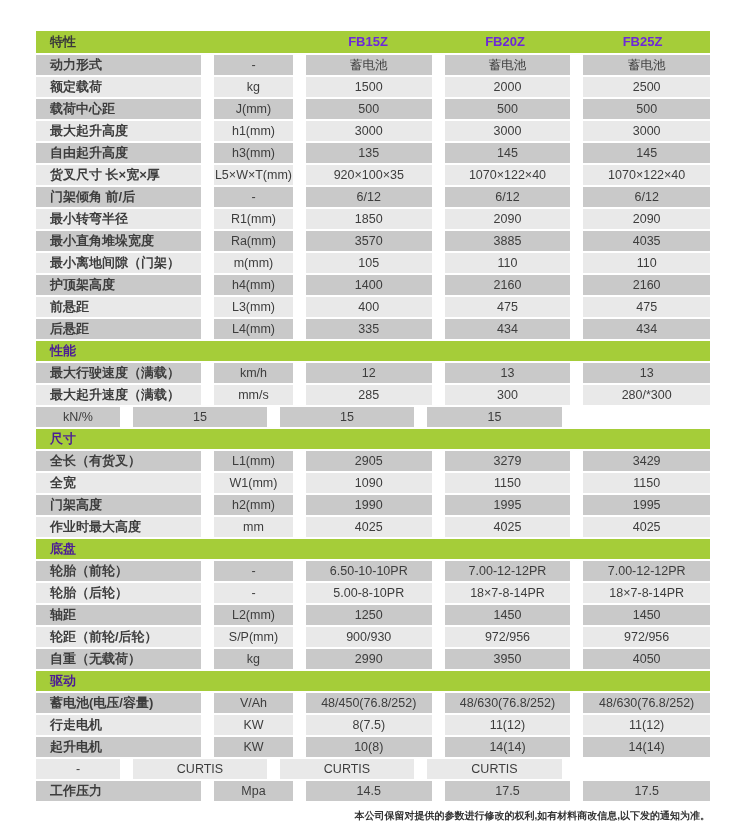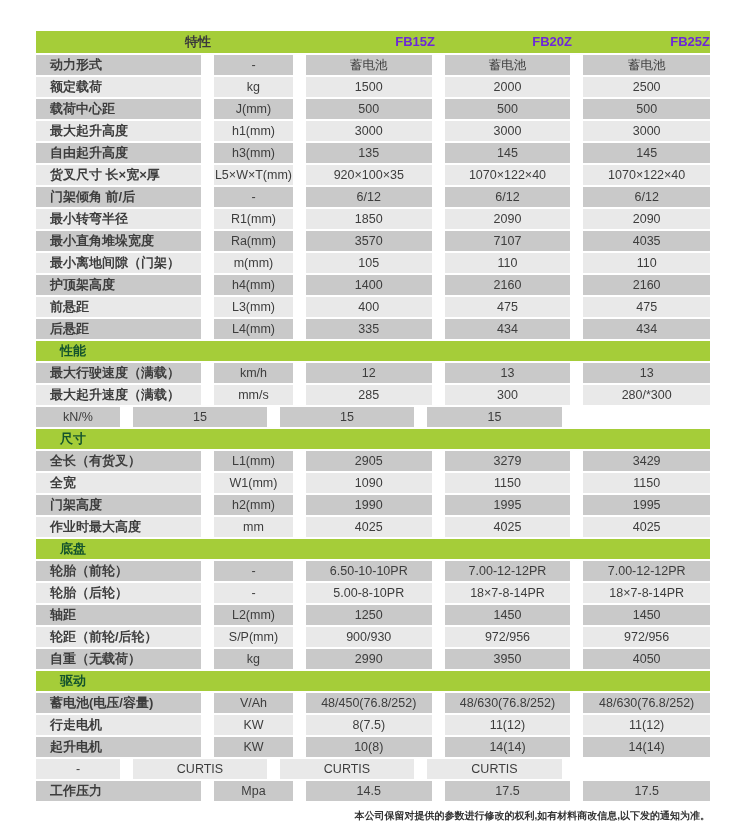--- a/index.html
+++ b/index.html
@@ -31,35 +31,35 @@
     background: #a5cd39;
     gap: 3px;
     height: 22px;
     line-height: 22px;
   }
   .header-row .cell { background: transparent; }
   .band {
     background: #a5cd39;
     height: 20px;
     line-height: 20px;
-    padding-left: 24px;
+    padding-left: 14px;
     font-size: 13px;
     font-weight: bold;
-    color: #14532d;
+    color: #4c1d95;
     margin-bottom: 2px;
   }
   .cell {
     height: 20px;
     line-height: 20px;
     font-size: 12.5px;
     color: #3d3d3d;
     overflow: hidden;
     white-space: nowrap;
   }
-  .header-row .cell { height: 20px; line-height: 22px; text-align: right; }
+  .header-row .cell { height: 20px; line-height: 22px; }
   .c-label {
     width: 175px;
     padding-left: 14px;
     box-sizing: border-box;
     text-align: left;
     font-weight: bold;
     font-size: 13px;
   }
   .c-unit  { width: 84px;  text-align: center; }
   .c-val   { width: 134px; text-align: center; }
@@ -145,21 +145,21 @@
           <div class="cell c-label">最小转弯半径</div>
           <div class="cell c-unit">R1(mm)</div>
           <div class="cell c-val">1850</div>
           <div class="cell c-val">2090</div>
           <div class="cell c-val">2090</div>
         </div>
         <div class="row shade-dark">
           <div class="cell c-label">最小直角堆垛宽度</div>
           <div class="cell c-unit">Ra(mm)</div>
           <div class="cell c-val">3570</div>
-          <div class="cell c-val">7107</div>
+          <div class="cell c-val">3885</div>
           <div class="cell c-val">4035</div>
         </div>
         <div class="row shade-light">
           <div class="cell c-label">最小离地间隙（门架）</div>
           <div class="cell c-unit">m(mm)</div>
           <div class="cell c-val">105</div>
           <div class="cell c-val">110</div>
           <div class="cell c-val">110</div>
         </div>
         <div class="row shade-dark">

